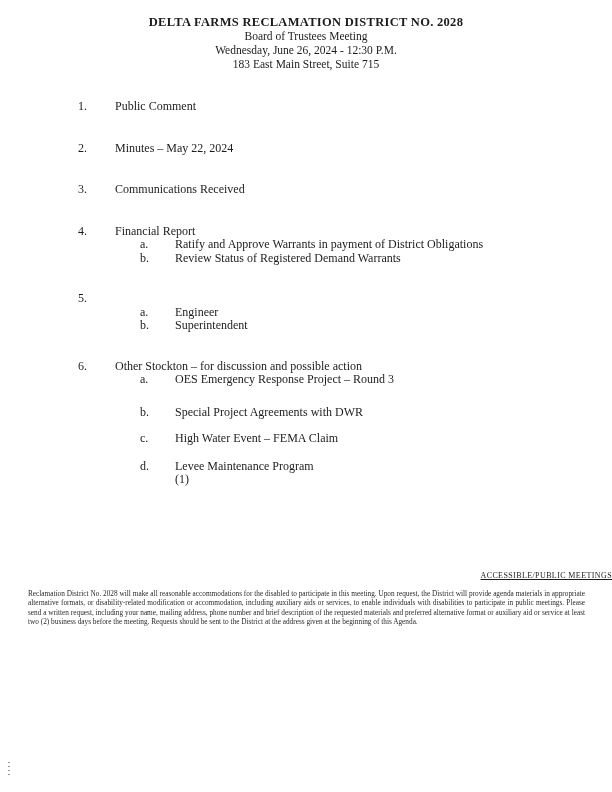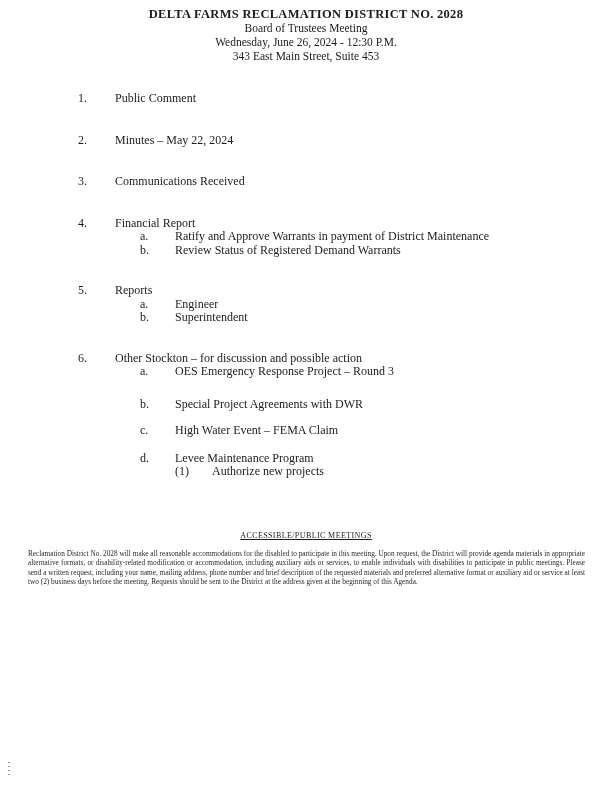--- a/index.html
+++ b/index.html
@@ -11,21 +11,21 @@
     position: relative;
     width: 612px;
     height: 792px;
     background: #ffffff;
     font-family: "Liberation Serif", "DejaVu Serif", serif;
     color: #1c1c1c;
     overflow: hidden;
   }
   
   .header {
-    padding-top: 7px;
+    padding-top: 15px;
     text-align: center;
     line-height: 14px;
   }
   .header .district-title {
     font-size: 12.5px;
     font-weight: bold;
     letter-spacing: 0.3px;
   }
   .header .header-line {
     font-size: 11.5px;
@@ -54,22 +54,22 @@
   .row .marker { flex: 0 0 37px; }
   .row.l2 .marker { flex: 0 0 35px; }
   .row .txt { flex: 1; }
   .gap-lg { height: 28px; }   
   .gap-md { height: 27px; }   
   .gap-6b { height: 19px; }
   .gap-6c { height: 13px; }
   .gap-6d { height: 14px; }
   
   .footer-heading {
-    margin-top: 52px;
-    text-align: center;
+    margin-top: 84px;
+    text-align: right;
     font-size: 8px;
     letter-spacing: 0.4px;
     text-decoration: underline;
   }
   .footer-notice {
     margin: 9px 27px 0 28px;
     font-size: 7.3px;
     line-height: 9.6px;
     text-align: justify;
     color: #2a2a2a;
@@ -90,21 +90,21 @@
 </style>
 </head>
 <body>
 
 <div class="page">
 
   <div class="header">
     <div class="district-title">DELTA FARMS RECLAMATION DISTRICT NO. 2028</div>
     <div class="header-line">Board of Trustees Meeting</div>
     <div class="header-line">Wednesday, June 26, 2024 - 12:30 P.M.</div>
-    <div class="header-line">343 East Main Street, Suite 453</div>
+    <div class="header-line">183 East Main Street, Suite 715</div>
   </div>
 
 
   <div class="agenda-list">
 
     <div class="row l1">
       <span class="marker">1.</span>
       <span class="txt">Public Comment</span>
     </div>
 
@@ -123,32 +123,31 @@
     </div>
 
     <div class="gap-lg"></div>
 
     <div class="row l1">
       <span class="marker">4.</span>
       <span class="txt">Financial Report</span>
     </div>
     <div class="row l2">
       <span class="marker">a.</span>
-      <span class="txt">Ratify and Approve Warrants in payment of District Maintenance</span>
+      <span class="txt">Ratify and Approve Warrants in payment of District Obligations</span>
     </div>
     <div class="row l2">
       <span class="marker">b.</span>
       <span class="txt">Review Status of Registered Demand Warrants</span>
     </div>
 
     <div class="gap-md"></div>
 
     <div class="row l1">
       <span class="marker">5.</span>
-      <span class="txt">Reports</span>
     </div>
     <div class="row l2">
       <span class="marker">a.</span>
       <span class="txt">Engineer</span>
     </div>
     <div class="row l2">
       <span class="marker">b.</span>
       <span class="txt">Superintendent</span>
     </div>
 
@@ -178,21 +177,20 @@
     </div>
 
     <div class="gap-6d"></div>
 
     <div class="row l2">
       <span class="marker">d.</span>
       <span class="txt">Levee Maintenance Program</span>
     </div>
     <div class="row l3">
       <span class="marker">(1)</span>
-      <span class="txt">Authorize new projects</span>
     </div>
 
   </div>
 
   <div class="footer-heading">ACCESSIBLE/PUBLIC MEETINGS</div>
   <div class="footer-notice">Reclamation District No. 2028 will make all reasonable accommodations for the disabled to participate in this meeting.  Upon request, the District will provide agenda materials in appropriate alternative formats, or disability-related modification or accommodation, including auxiliary aids or services, to enable individuals with disabilities to participate in public meetings.  Please send a written request, including your name, mailing address, phone number and brief description of the requested materials and preferred alternative format or auxiliary aid or service at least two (2) business days before the meeting.  Requests should be sent to the District at the address given at the beginning of this Agenda.</div>
 
   <div class="scan-artifact"></div>
 
 </div>

